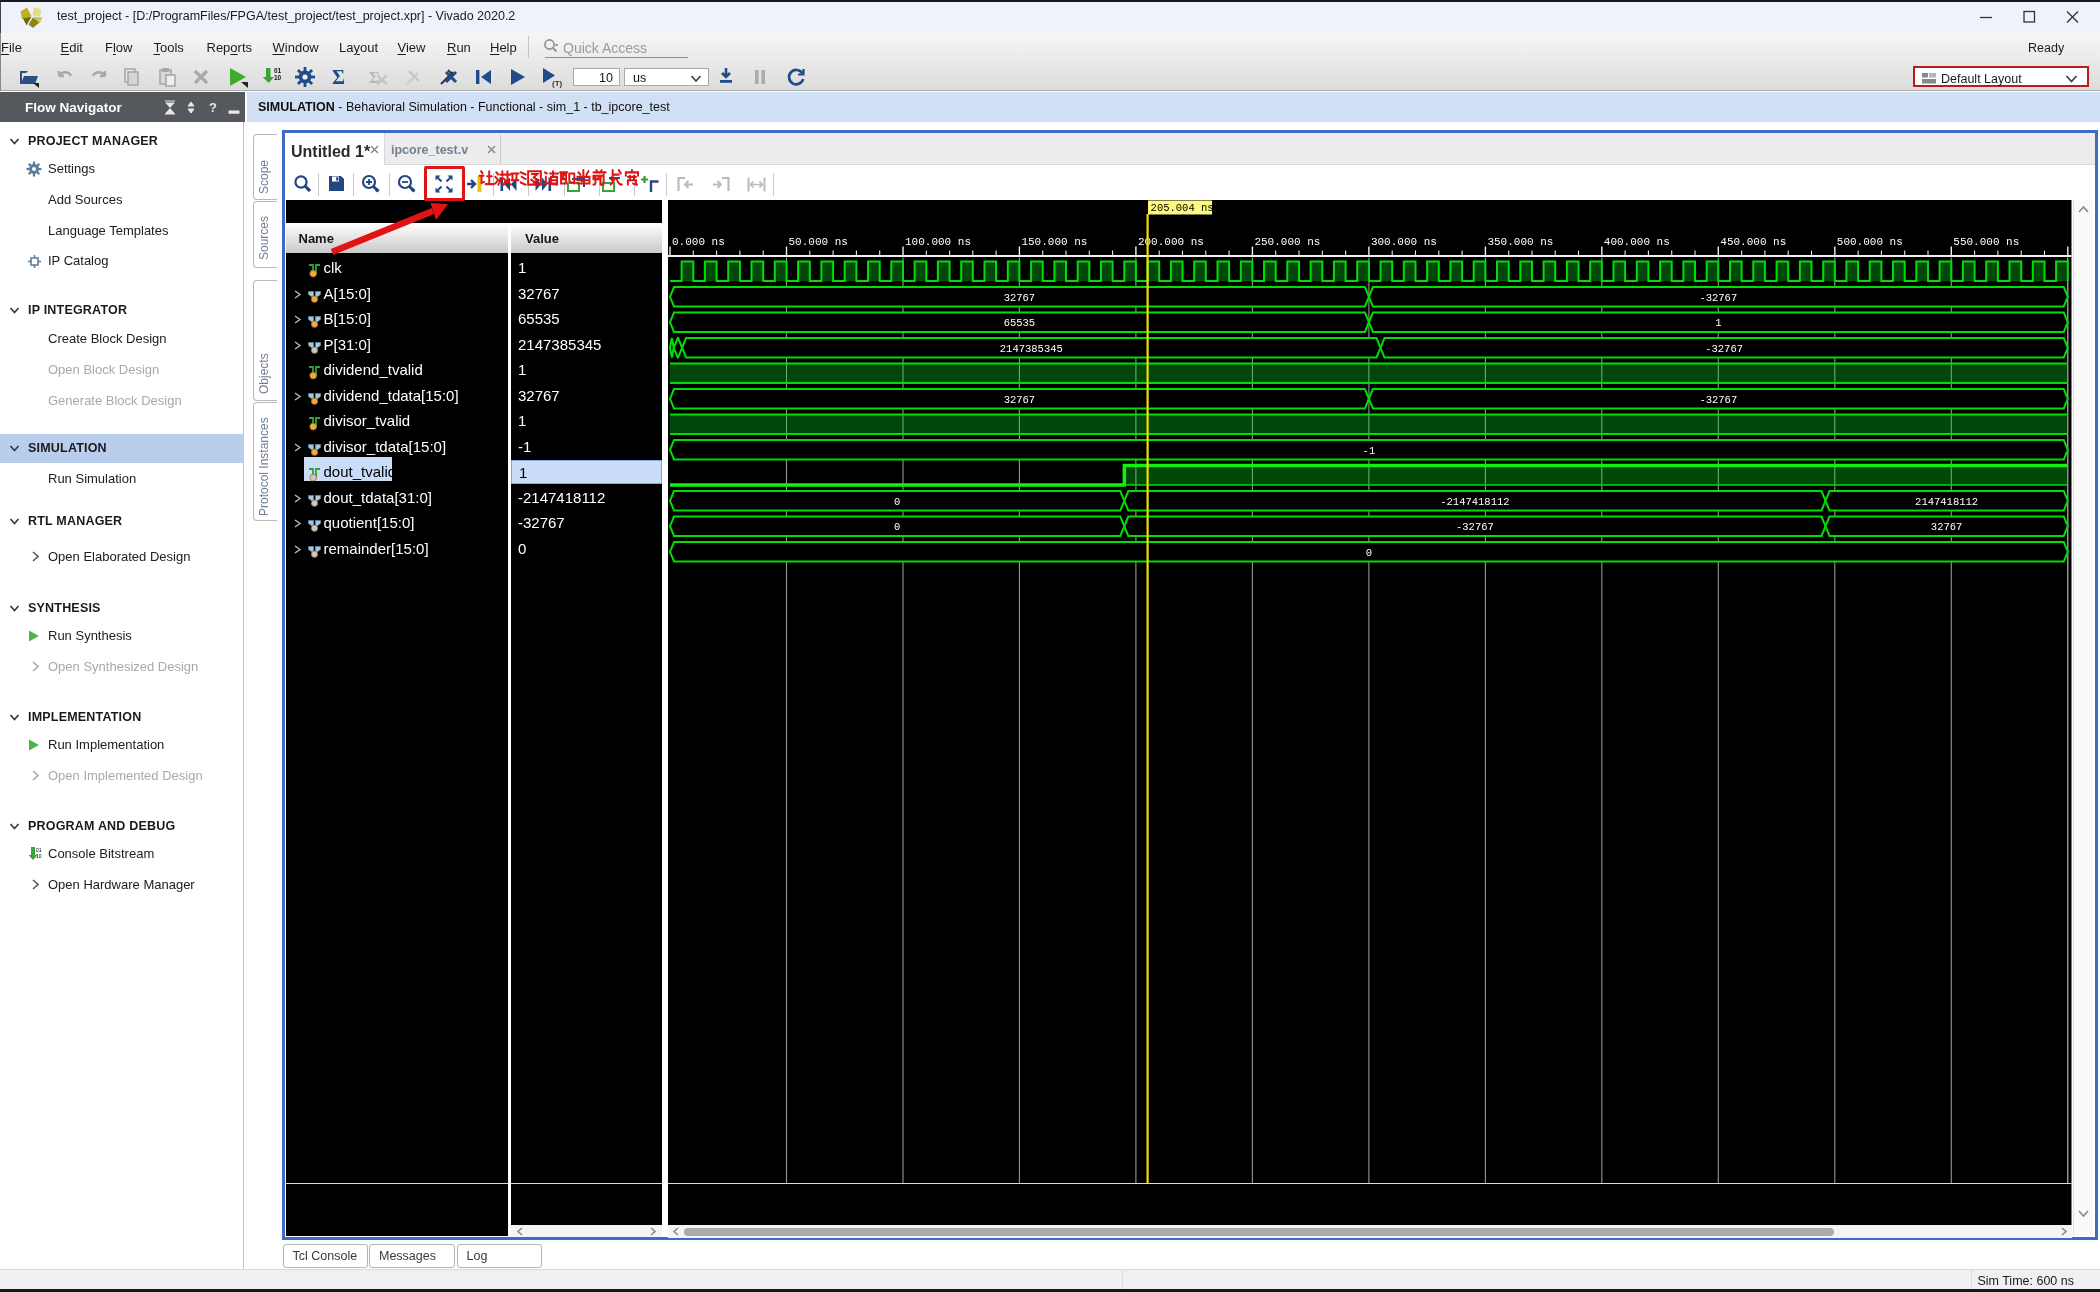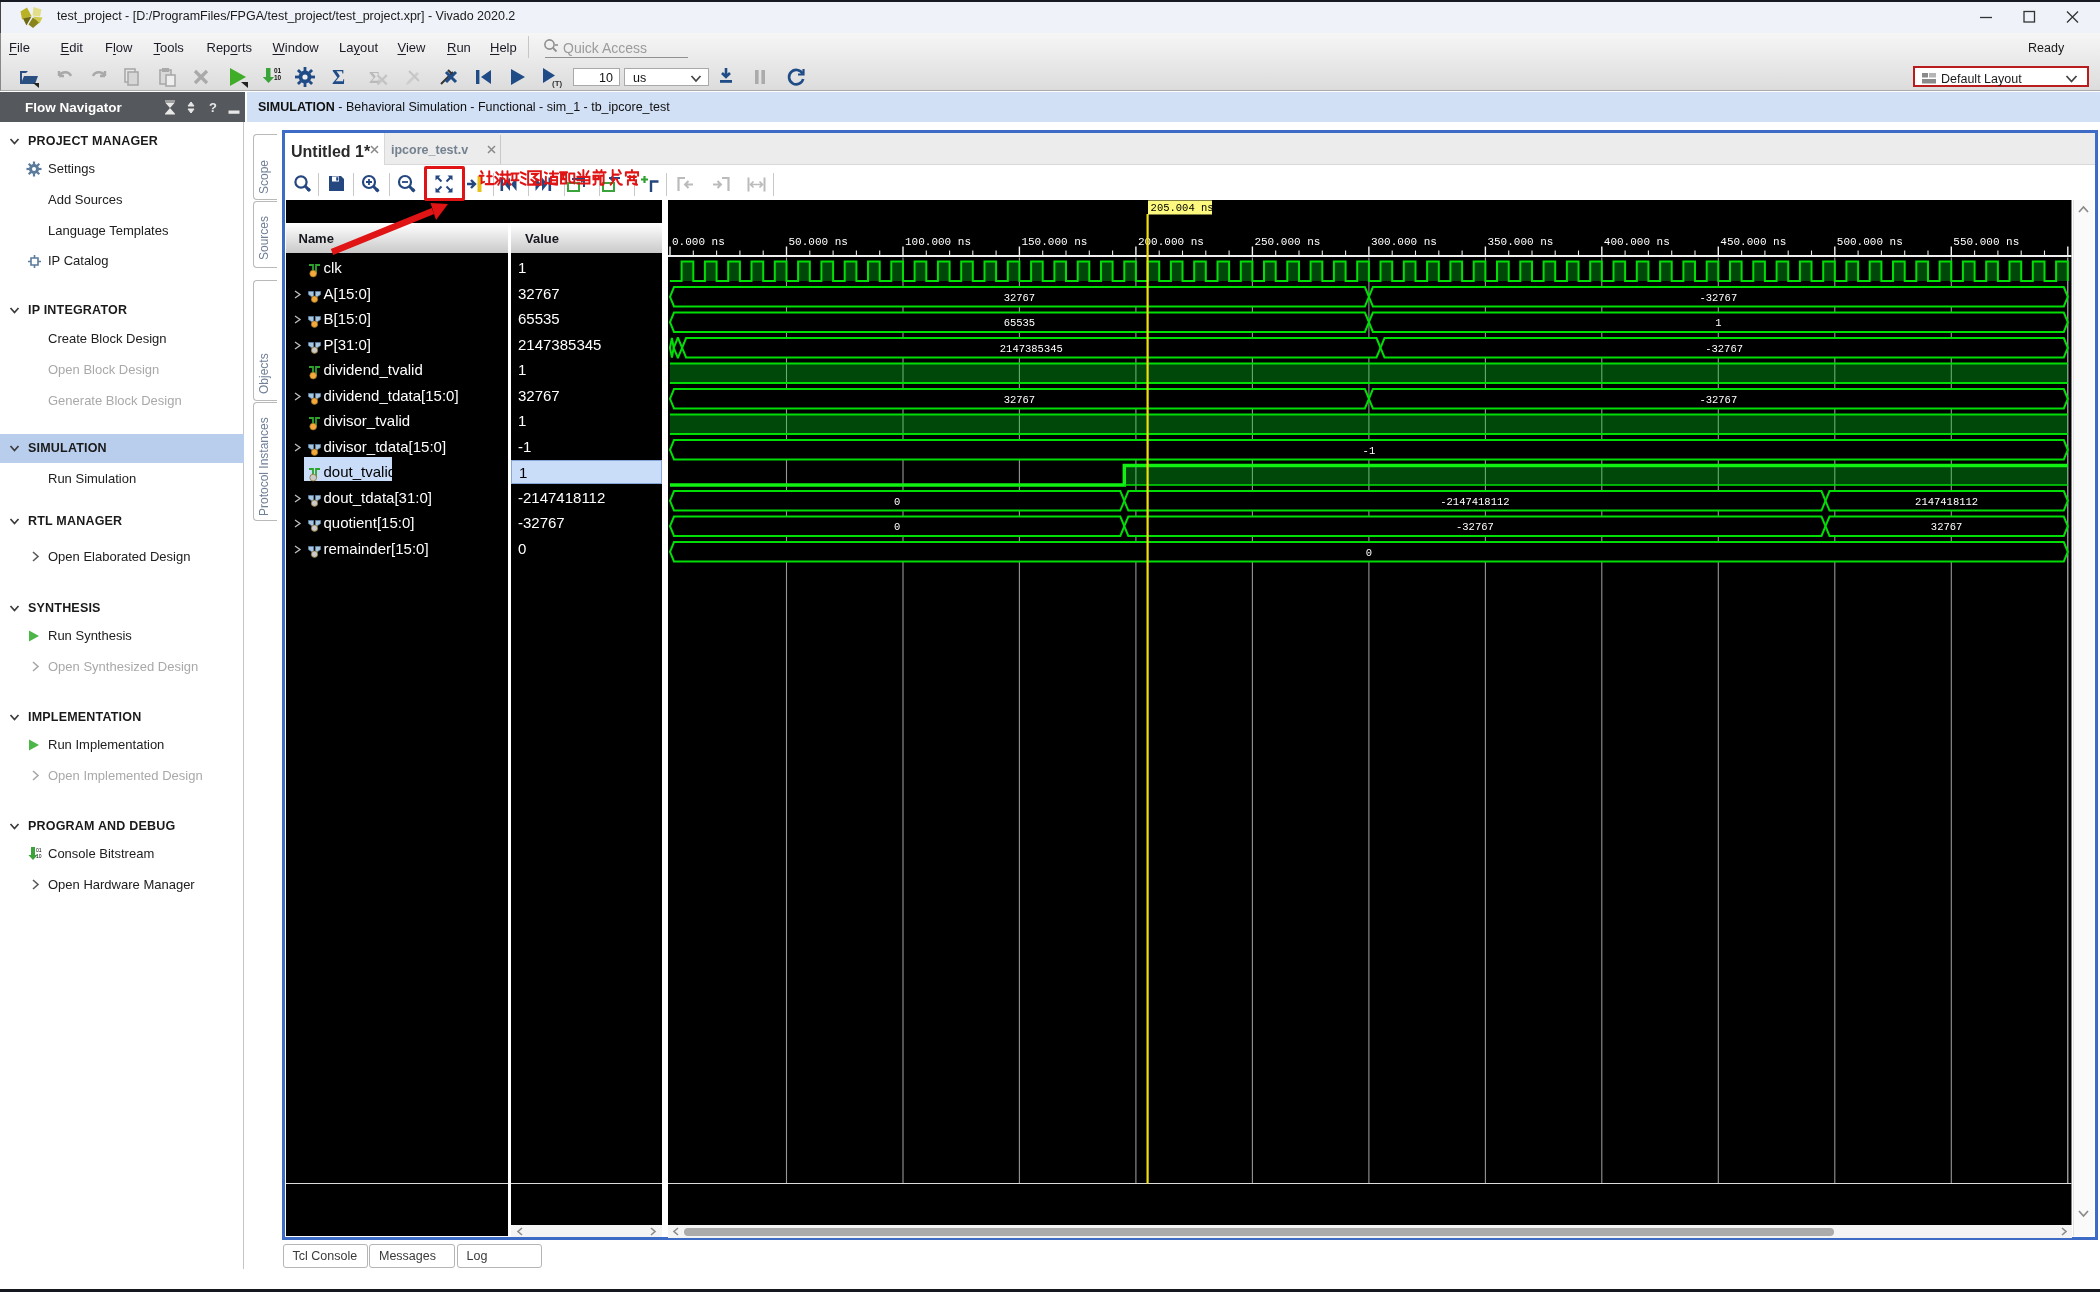--- a/index.html
+++ b/index.html
@@ -53,21 +53,21 @@
       <path d="M12.5,10.5 l-5,9 l-3.5,-7 Z" fill="#6E6A12"></path>
       <path d="M14,10.5 l9.5,1 l-3,6 Z" fill="#CFC94B"></path>
     </svg>
 <div id="titletext">test_project - [D:/ProgramFiles/FPGA/test_project/test_project.xpr] - Vivado 2020.2</div>
 <svg class="abs" style="left:1978px;top:10px" width="110" height="14" viewBox="0 0 110 14">
 <path d="M2,7.5 h12" stroke="#333" stroke-width="1.3"></path>
 <rect x="46" y="1.5" width="10.5" height="10.5" fill="none" stroke="#333" stroke-width="1.3"></rect>
 <path d="M89,1.5 L100,12.5 M100,1.5 L89,12.5" stroke="#333" stroke-width="1.3"></path>
     </svg>
 <div id="menubar"></div>
-<div class="mi" style="left:9px"><u>F</u>ile</div>
+<div class="mi" style="left:1px"><u>F</u>ile</div>
 <div class="mi" style="left:60.5px"><u>E</u>dit</div>
 <div class="mi" style="left:105px">F<u>l</u>ow</div>
 <div class="mi" style="left:153.5px"><u>T</u>ools</div>
 <div class="mi" style="left:206.5px">Rep<u>o</u>rts</div>
 <div class="mi" style="left:272.5px"><u>W</u>indow</div>
 <div class="mi" style="left:339px">La<u>y</u>out</div>
 <div class="mi" style="left:397.5px"><u>V</u>iew</div>
 <div class="mi" style="left:447px"><u>R</u>un</div>
 <div class="mi" style="left:490px"><u>H</u>elp</div>
 <div class="abs" style="left:528px;top:36px;width:1px;height:22px;background:#C6C6C6"></div>
@@ -777,13 +777,18 @@
         <path d="M1,7 L5.5,2 L10,7" fill="none" stroke="#8A8A8A" stroke-width="1.7"></path>
       </svg>
 <svg class="abs" style="left:4px;bottom:18px" width="11" height="9" viewBox="0 0 11 9">
         <path d="M1,2 L5.5,7 L10,2" fill="none" stroke="#8A8A8A" stroke-width="1.7"></path>
       </svg>
     </div>
 
 <div class="btab" style="left:282.5px;width:85px">Tcl Console</div>
 <div class="btab" style="left:369px;width:86px">Messages</div>
 <div class="btab" style="left:456.5px;width:85px">Log</div>
+<div id="statusbar">
+<div class="abs" style="left:1122px;top:0;width:1px;height:19px;background:#DCDCDC"></div>
+<div class="abs" style="left:1971px;top:0;width:1px;height:19px;background:#DCDCDC"></div>
+<div class="abs" style="right:26px;top:4px;font-size:12.5px;color:#1a1a1a">Sim Time: 600 ns</div>
+    </div>
 <div id="botdark"></div>
 </div>
 </body></html>

